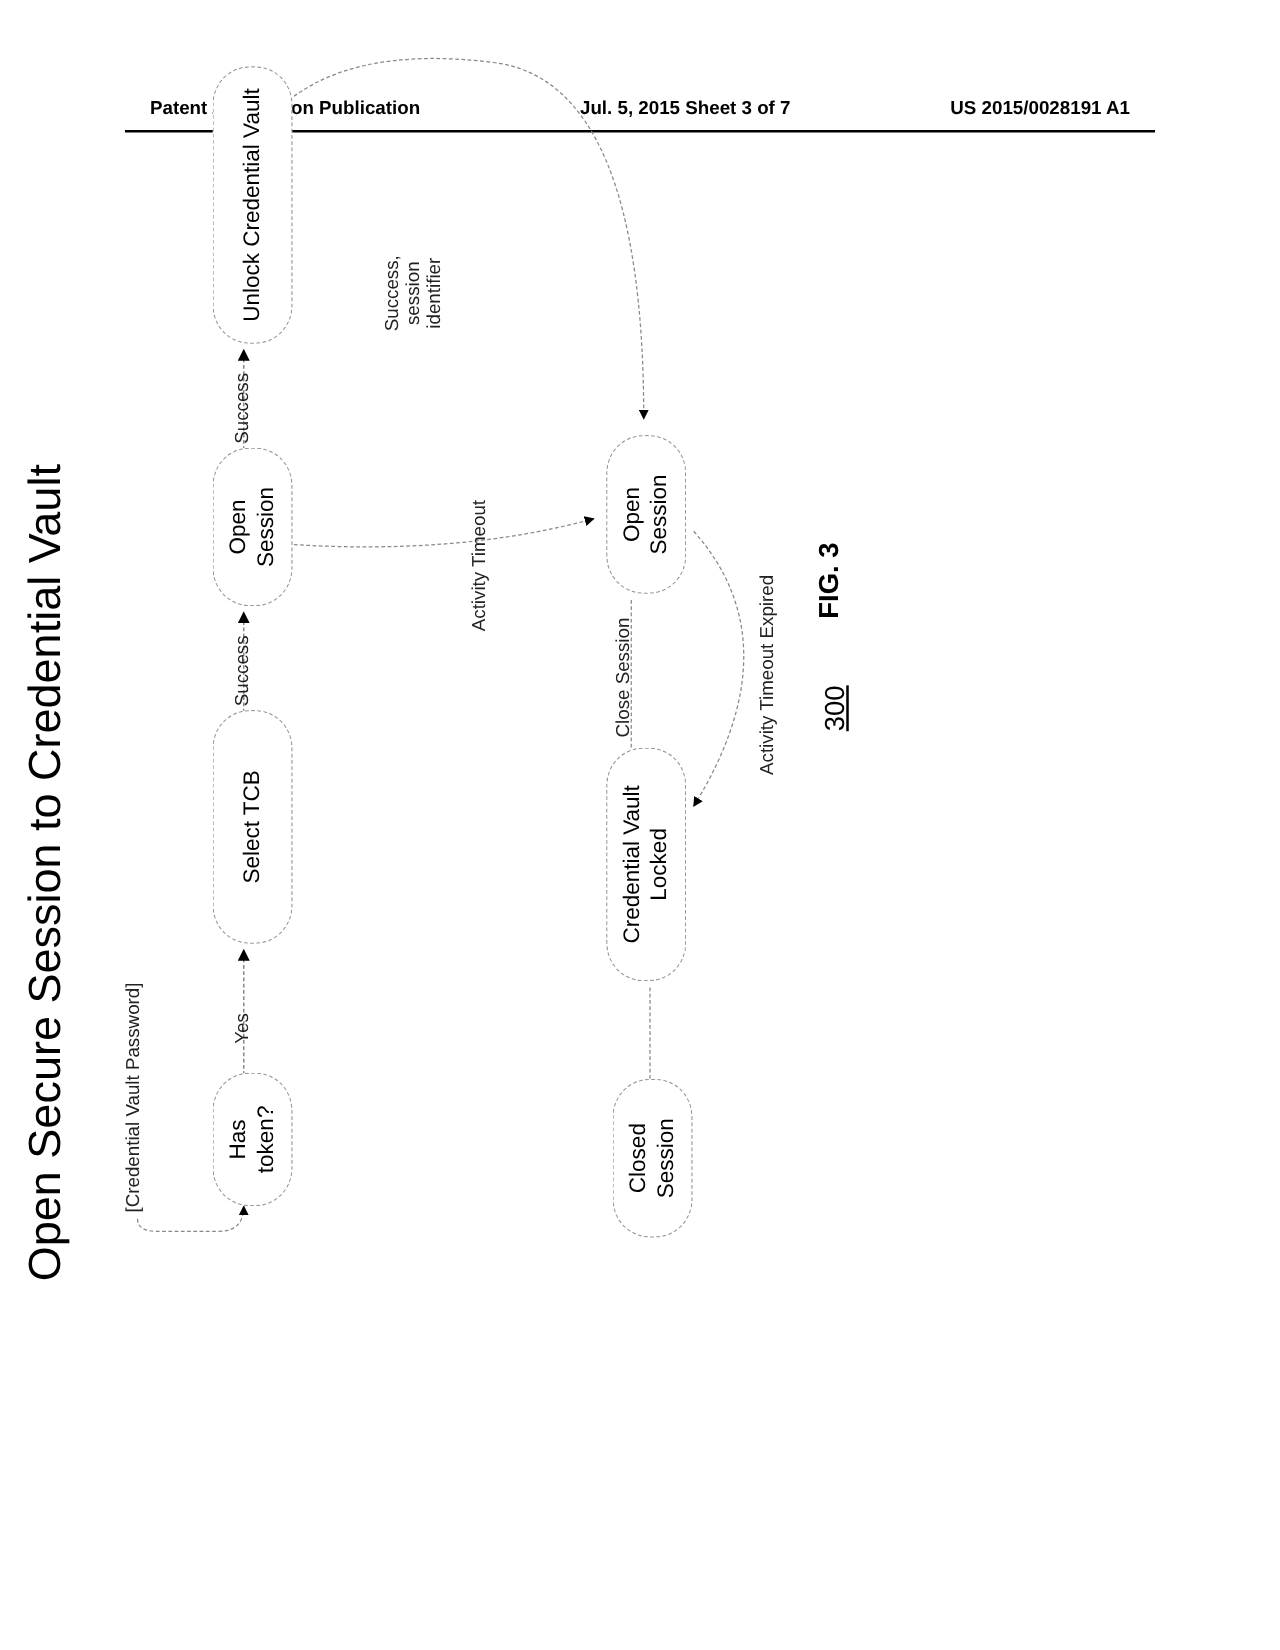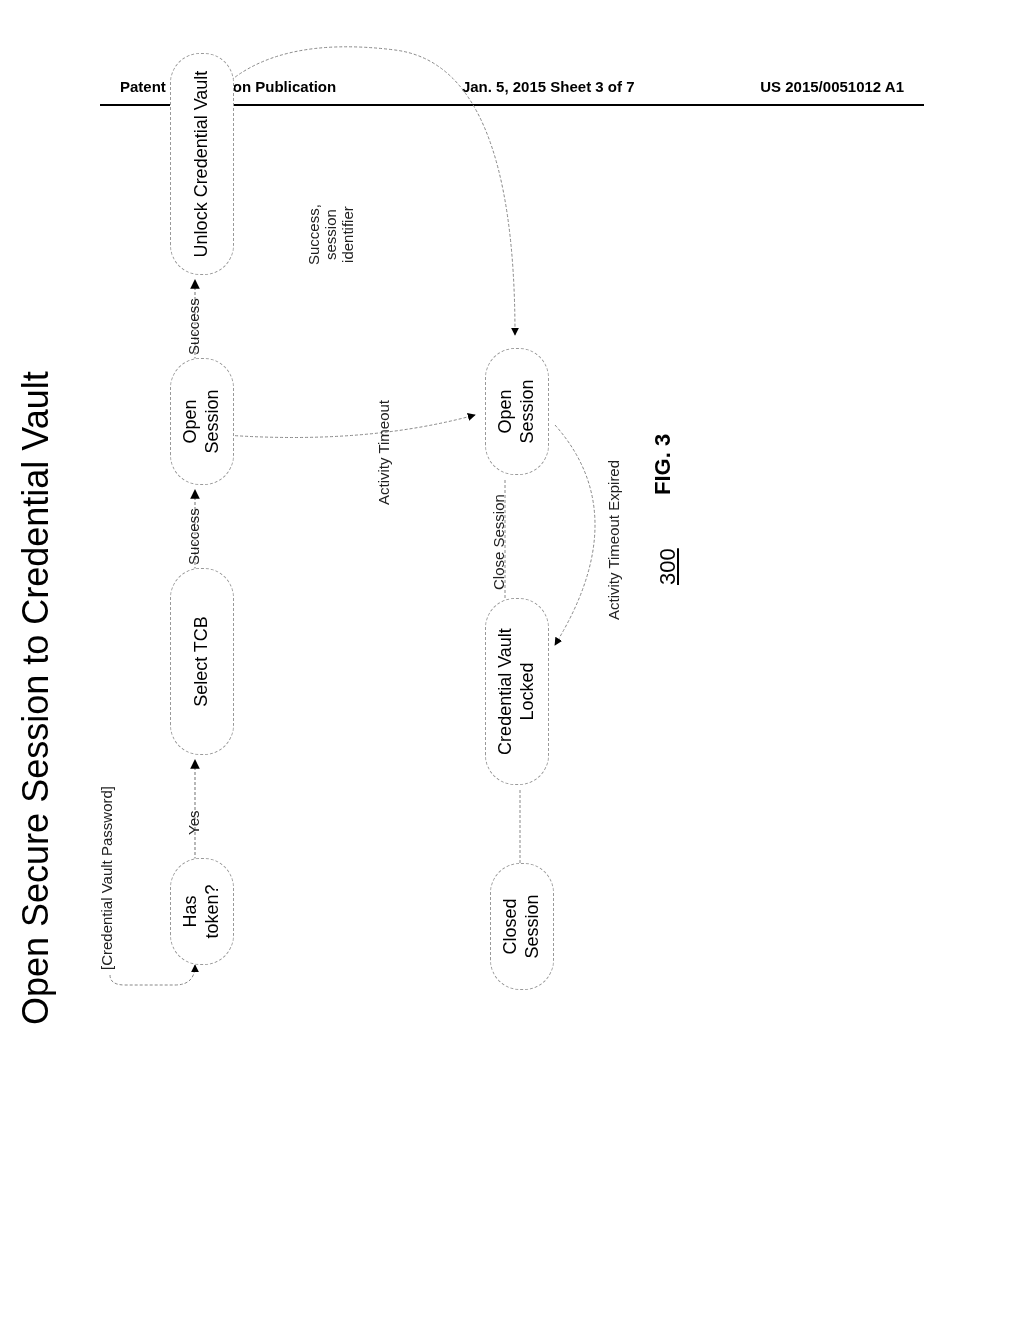--- a/index.html
+++ b/index.html
@@ -87,22 +87,22 @@
     overflow: visible;
   }
 </style>
 </head>
 <body>
 
 <div class="page">
 
   <div class="header">
     <span>Patent Application Publication</span>
-    <span>Jan. 5, 2015   Sheet 3 of 7</span>
-    <span>US 2015/0051012 A1</span>
+    <span>Jul. 5, 2015   Sheet 3 of 7</span>
+    <span>US 2015/0028191 A1</span>
   </div>
   <div class="header-rule"></div>
 
   <div class="diagram-wrap">
 
     <svg class="arrows" viewBox="0 0 1000 710">
       <defs>
         <marker id="ah" viewBox="0 0 10 10" refX="9" refY="5" markerWidth="8" markerHeight="8" orient="auto">
           <path d="M 0 0 L 10 5 L 0 10 z" fill="#000"></path>
         </marker>

